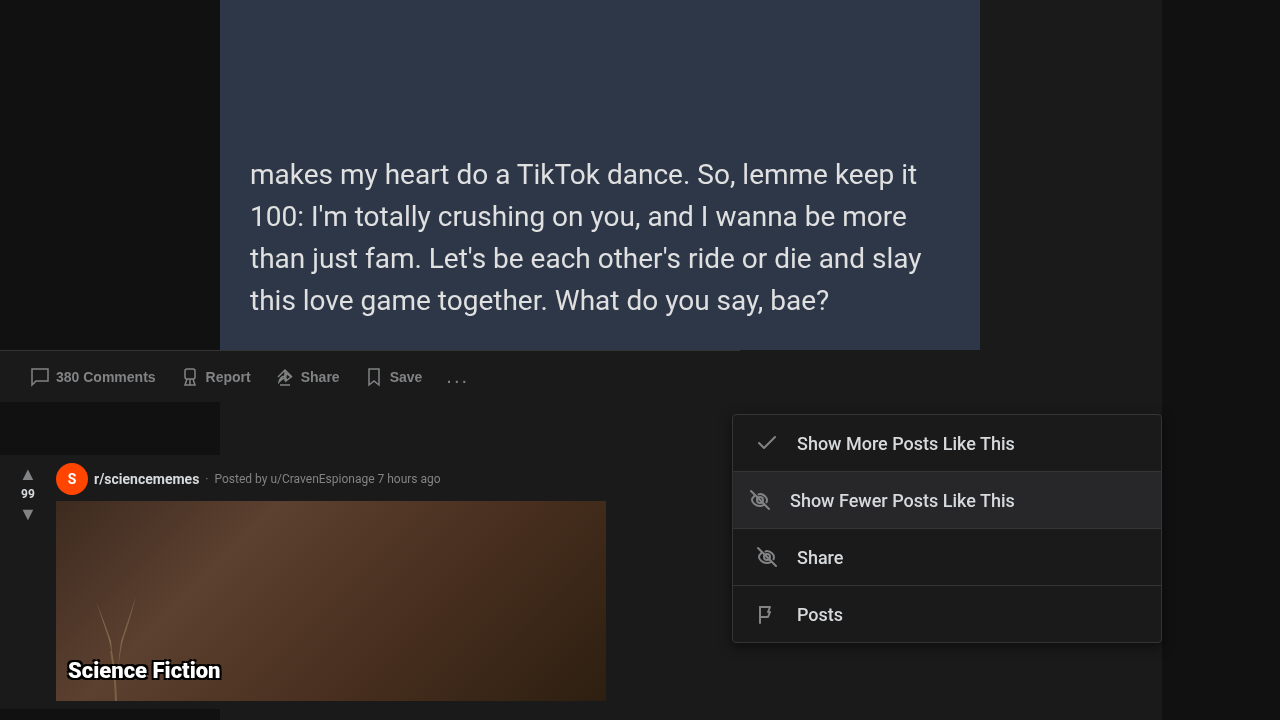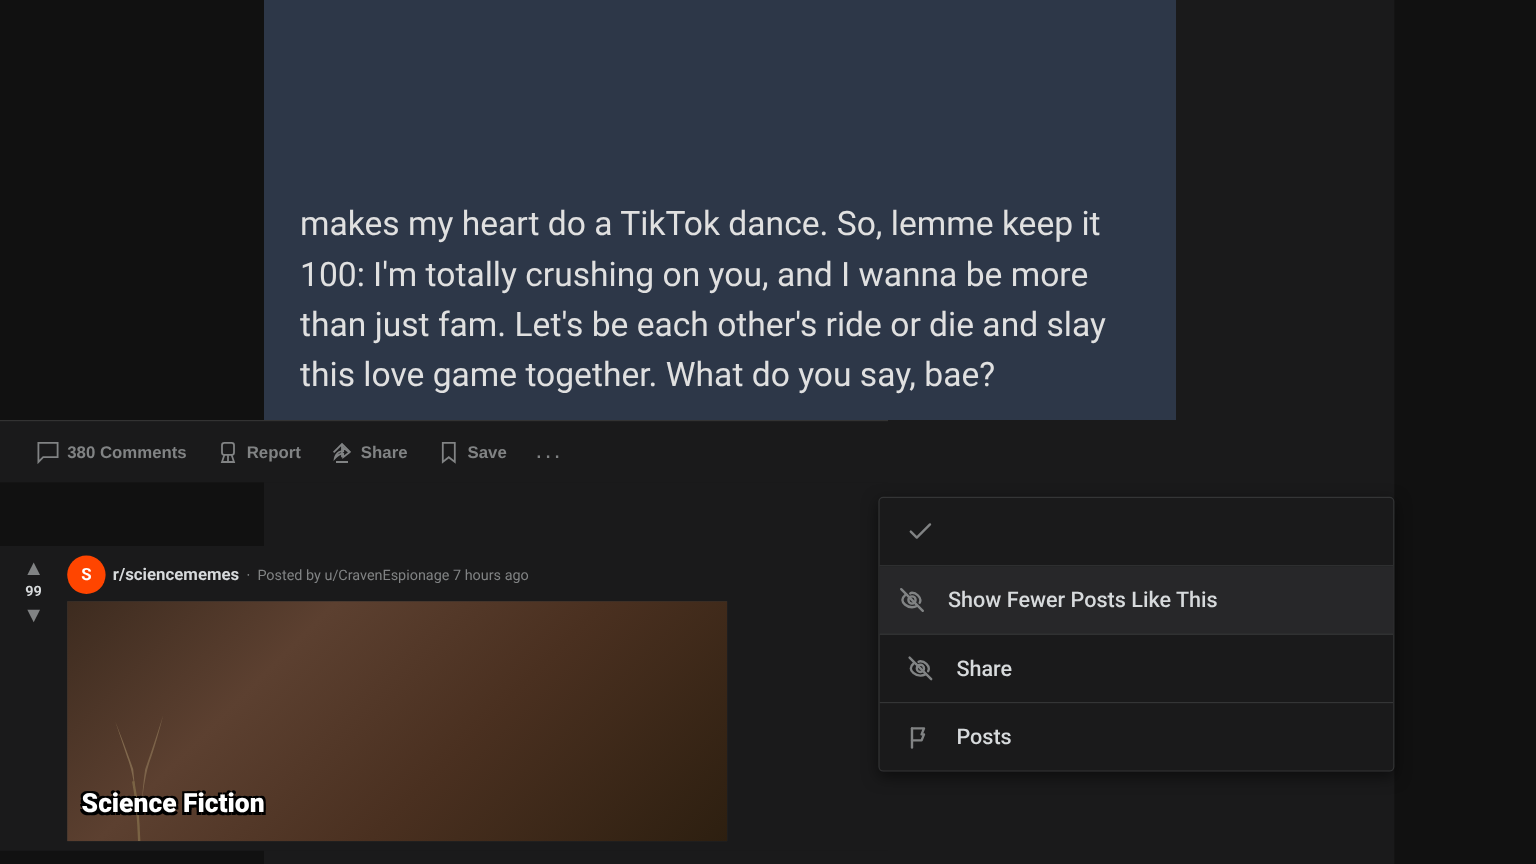--- a/index.html
+++ b/index.html
@@ -12,21 +12,21 @@
       position: relative;
     }
 
     
     .post-content-area {
       position: absolute;
       top: 0;
       left: 220px;
       width: 760px;
       background: #2d3748;
-      padding: 16px 30px;
+      padding: 28px 30px;
       height: 350px;
       display: flex;
       align-items: flex-end;
     }
 
     .post-text {
       color: #e0e0e0;
       font-size: 28px;
       line-height: 1.5;
     }
@@ -331,20 +331,21 @@
 </div>
 
 <div class="dropdown-menu">
 
   <div class="dropdown-item">
     <span class="dropdown-icon">
       <svg width="24" height="24" viewBox="0 0 24 24" fill="none">
         <path d="M4 12l5 5L20 6" stroke="#818384" stroke-width="2" stroke-linecap="round" stroke-linejoin="round"></path>
       </svg>
     </span>
+    <span>Show More Posts Like This</span>
   </div>
 
   <div class="dropdown-item hovered">
     <span class="dropdown-icon">
       <svg width="24" height="24" viewBox="0 0 24 24" fill="none">
         <path d="M3 3l18 18" stroke="#818384" stroke-width="2" stroke-linecap="round"></path>
         <path d="M10.5 6.5C11 6.18 11.49 6 12 6c4 0 7 4 7 6 0 .8-.2 1.6-.56 2.3" stroke="#818384" stroke-width="2" stroke-linecap="round"></path>
         <path d="M6.3 7.9C4.87 9.1 4 10.5 4 12c0 2 3 6 8 6 1.5 0 2.87-.4 4.06-1.06" stroke="#818384" stroke-width="2" stroke-linecap="round"></path>
         <circle cx="12" cy="12" r="3" stroke="#818384" stroke-width="2"></circle>
       </svg>

